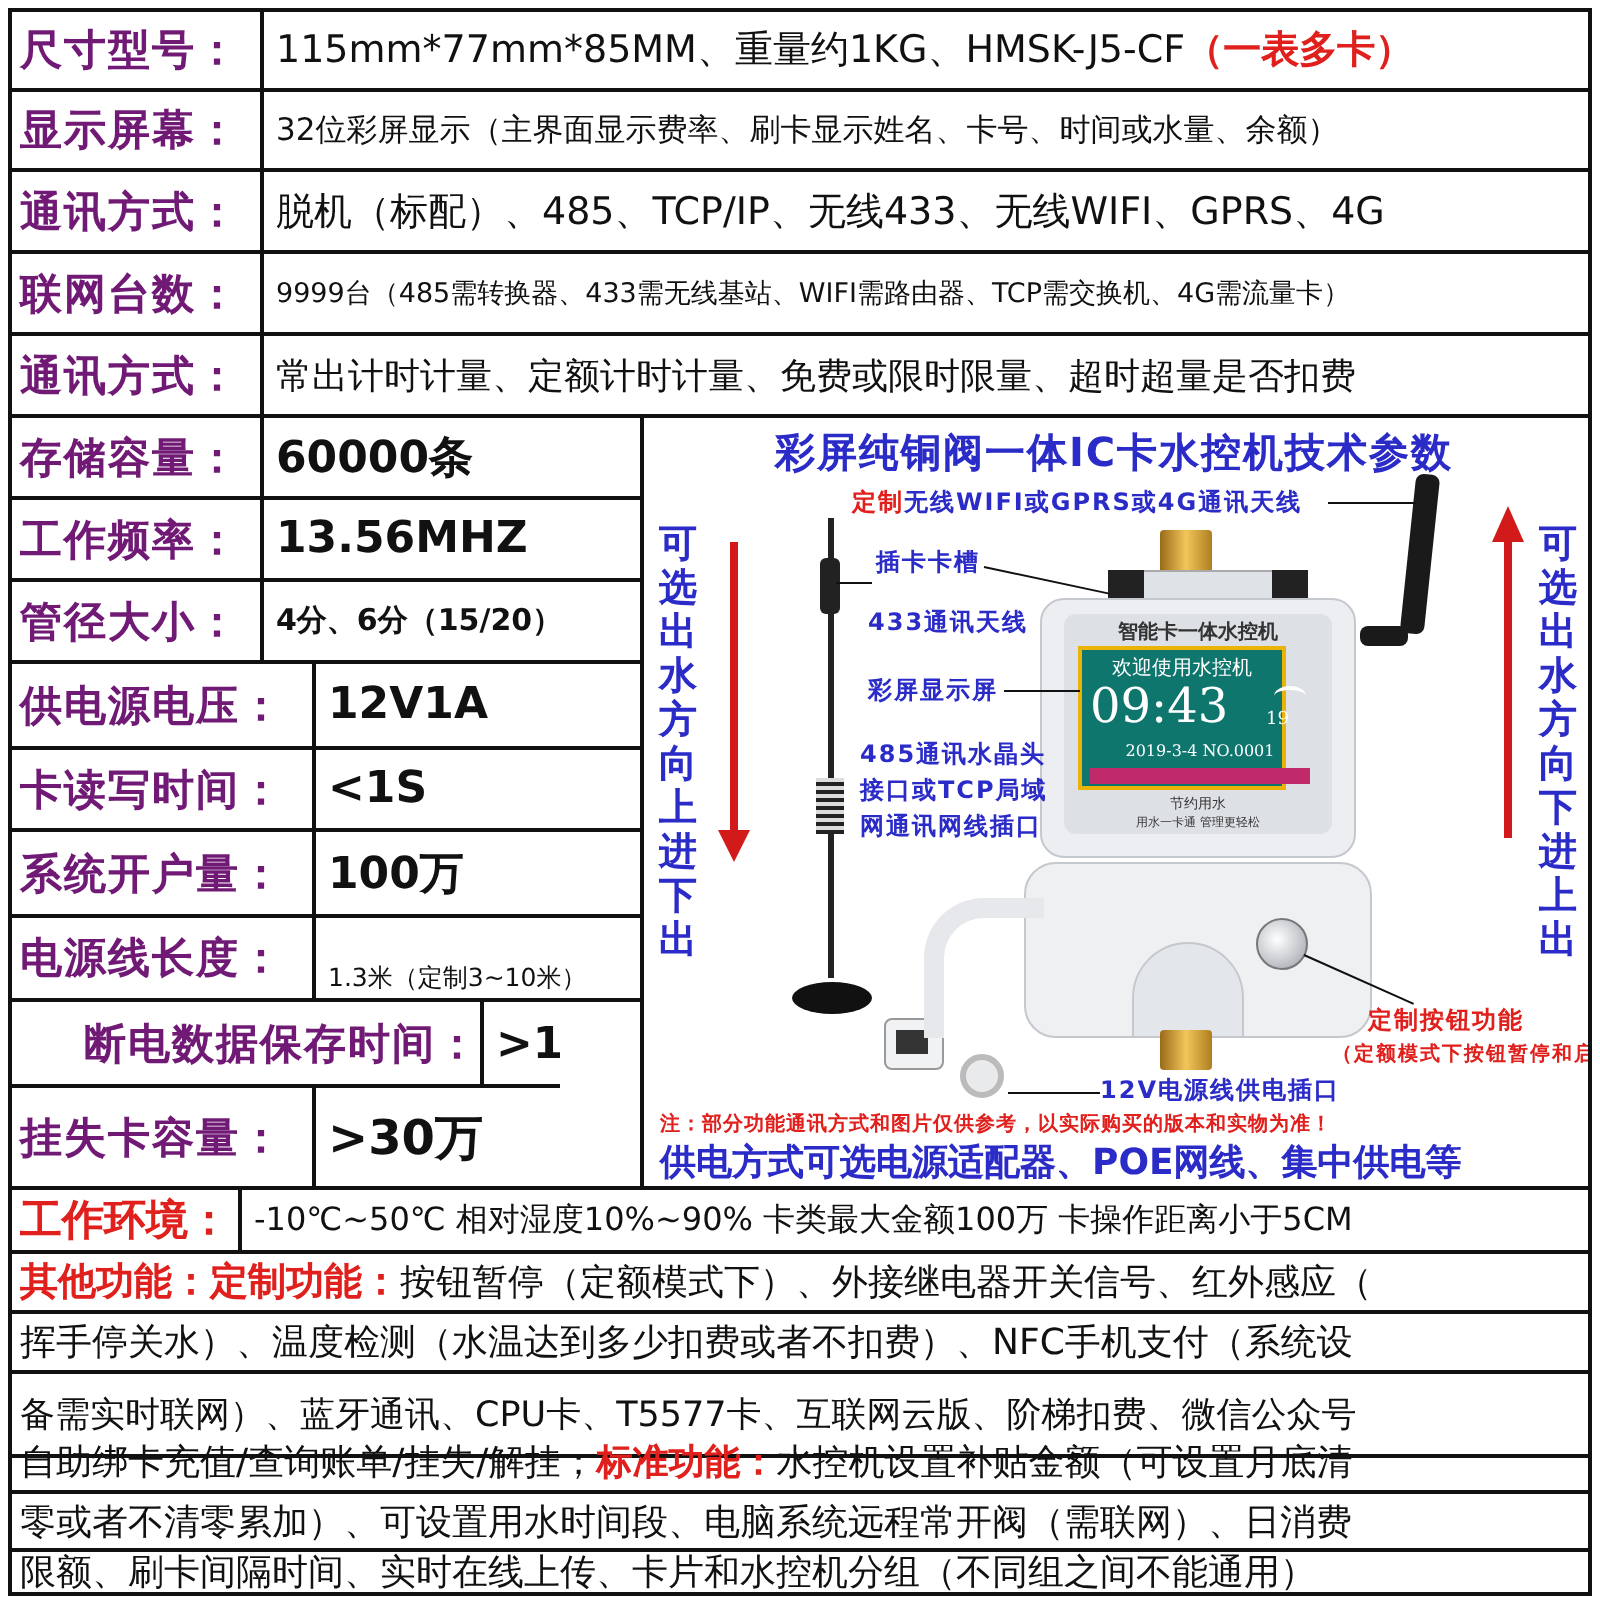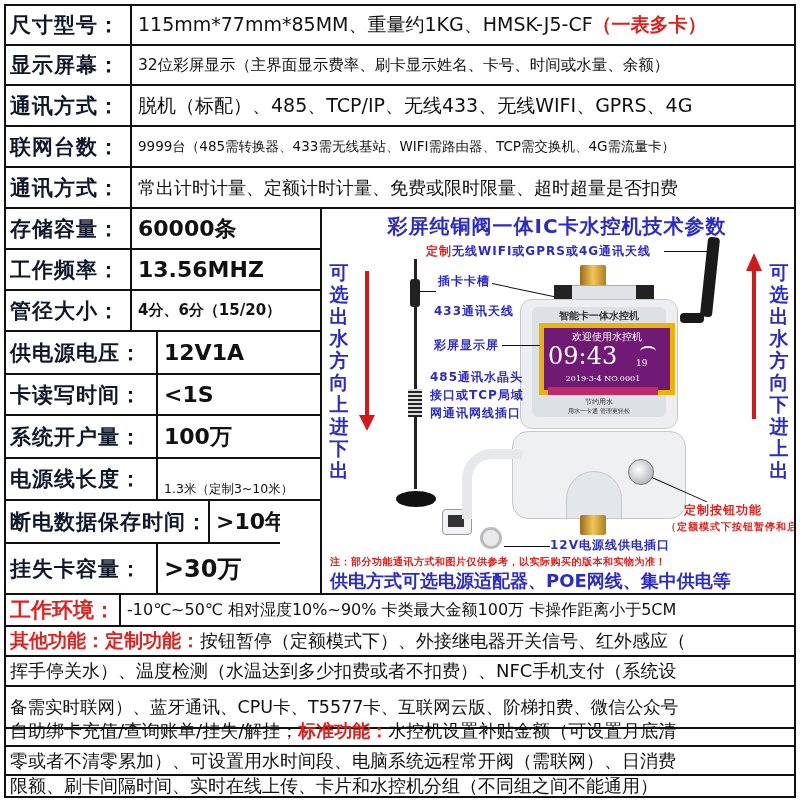--- a/index.html
+++ b/index.html
@@ -1,20 +1,20 @@
 <!DOCTYPE html>
 <html><head>
 <meta charset="utf-8">
 <style>
   * { box-sizing: border-box; margin: 0; padding: 0; }
   html, body { width: 800px; height: 800px; background: #ffffff; overflow: hidden; }
   body { position: relative; font-family: "DejaVu Sans", "Liberation Sans", sans-serif; }
   .frame { position: absolute; left: 4px; top: 4px; width: 792px; height: 794px; border: 2px solid #111; background: #fff; }
   .row { position: absolute; left: 0; border-bottom: 2px solid #111; display: flex; align-items: center; overflow: hidden; }
-  .lbl { height: 100%; display: flex; align-items: center; padding-left: 4px; color: #0f172a; font-weight: bold; border-right: 2px solid #111; white-space: nowrap; letter-spacing: 1px; }
+  .lbl { height: 100%; display: flex; align-items: center; padding-left: 4px; color: #701a75; font-weight: bold; border-right: 2px solid #111; white-space: nowrap; letter-spacing: 1px; }
   .val { height: 100%; display: flex; align-items: center; padding-left: 6px; color: #111; white-space: nowrap; }
   .red { color: #e0201c; }
   .bold { font-weight: bold; }
   .line { position: absolute; left: 0; width: 788px; border-bottom: 2px solid #111; display: flex; align-items: center; padding-left: 4px; white-space: nowrap; font-size: 19px; color: #111; overflow: hidden; }
   
   .panel { position: absolute; left: 318px; top: 205px; width: 470px; height: 384px; background: #fff; border-left: 2px solid #111; overflow: hidden; }
   .panel-title { position: absolute; left: 0; top: 4px; width: 470px; text-align: center; color: #2b2bc8; font-weight: bold; font-size: 20px; letter-spacing: 1px; }
   .vtext { position: absolute; width: 22px; color: #2b2bc8; font-weight: bold; font-size: 19px; line-height: 22px; text-align: center; }
   .arrow-down { position: absolute; width: 4px; background: #d31a1a; }
   .callout { position: absolute; color: #2b2bc8; font-weight: bold; font-size: 12px; white-space: nowrap; letter-spacing: 1px; }
@@ -75,21 +75,21 @@
     <div class="val bold" style="font-size:22px;">&lt;1S</div>
   </div>
   <div class="row" style="top:410px;width:314px;height:43px;">
     <div class="lbl" style="width:152px;font-size:21px;">系统开户量：</div>
     <div class="val bold" style="font-size:22px;">100万</div>
   </div>
   <div class="row" style="top:453px;width:314px;height:42px;">
     <div class="lbl" style="width:152px;font-size:21px;">电源线长度：</div>
     <div class="val" style="font-size:12.5px;margin-top:20px;">1.3米（定制3~10米）</div>
   </div>
-  <div class="row" style="top:495px;width:274px;height:43px;">
+  <div class="row" style="top:495px;width:274px;height:43px;padding-left:32px;">
     <div class="lbl" style="width:226px;font-size:21px;">断电数据保存时间：</div>
     <div class="val bold" style="font-size:22px;">&gt;10年</div>
   </div>
   <div class="row" style="top:538px;width:314px;height:49px;border-bottom:none;">
     <div class="lbl" style="width:152px;font-size:21px;">挂失卡容量：</div>
     <div class="val bold" style="font-size:24px;">&gt;30万</div>
   </div>
 
   <div class="panel" style="left:314px;top:203px;width:474px;height:384px;">
     <div class="panel-title">彩屏纯铜阀一体IC卡水控机技术参数</div>
@@ -112,21 +112,21 @@
 
     <div class="pipe" style="left:258px;top:56px;width:26px;height:22px;"></div>
     <div style="position:absolute;left:232px;top:76px;width:100px;height:16px;background:#dfe2e6;border:1px solid #aaa;"></div>
     <div style="position:absolute;left:232px;top:76px;width:18px;height:14px;background:#222;"></div>
     <div style="position:absolute;left:314px;top:76px;width:18px;height:14px;background:#222;"></div>
 
     <div style="position:absolute;left:198px;top:90px;width:158px;height:130px;background:#eceef1;border:1px solid #c5c8cd;border-radius:12px;"></div>
     <div style="position:absolute;left:210px;top:98px;width:134px;height:110px;background:#dde0e4;border-radius:6px;"></div>
     <div style="position:absolute;left:210px;top:100px;width:134px;text-align:center;font-family:'DejaVu Serif',serif;font-size:10px;font-weight:bold;color:#333;">智能卡一体水控机</div>
 
-    <div style="position:absolute;left:217px;top:114px;width:136px;height:72px;background:#701a75;border:5px solid #eab308;">
+    <div style="position:absolute;left:217px;top:114px;width:104px;height:72px;background:#0f766e;border:2px solid #eab308;">
       <div style="text-align:center;font-family:'DejaVu Serif',serif;font-size:10px;color:#fff;padding-top:2px;">欢迎使用水控机</div>
       <div style="position:absolute;left:4px;top:14px;font-family:'DejaVu Serif',serif;font-size:24px;color:#fff;">09:43</div>
       <div style="position:absolute;left:92px;top:30px;font-family:'DejaVu Serif',serif;font-size:9px;color:#fff;">19</div>
       <div style="position:absolute;left:96px;top:18px;width:16px;height:10px;border-top:2px solid #fff;border-radius:50% 50% 0 0;"></div>
       <div style="position:absolute;left:0;top:46px;width:118px;text-align:center;font-family:'DejaVu Serif',serif;font-size:8px;color:#fff;">2019-3-4  NO.0001</div>
       <div style="position:absolute;left:4px;top:59px;width:110px;height:8px;background:#c02a6a;"></div>
     </div>
     <div style="position:absolute;left:210px;top:188px;width:134px;text-align:center;font-size:7px;color:#333;">节约用水</div>
     <div style="position:absolute;left:210px;top:198px;width:134px;text-align:center;font-size:6px;color:#333;">用水一卡通  管理更轻松</div>
 

